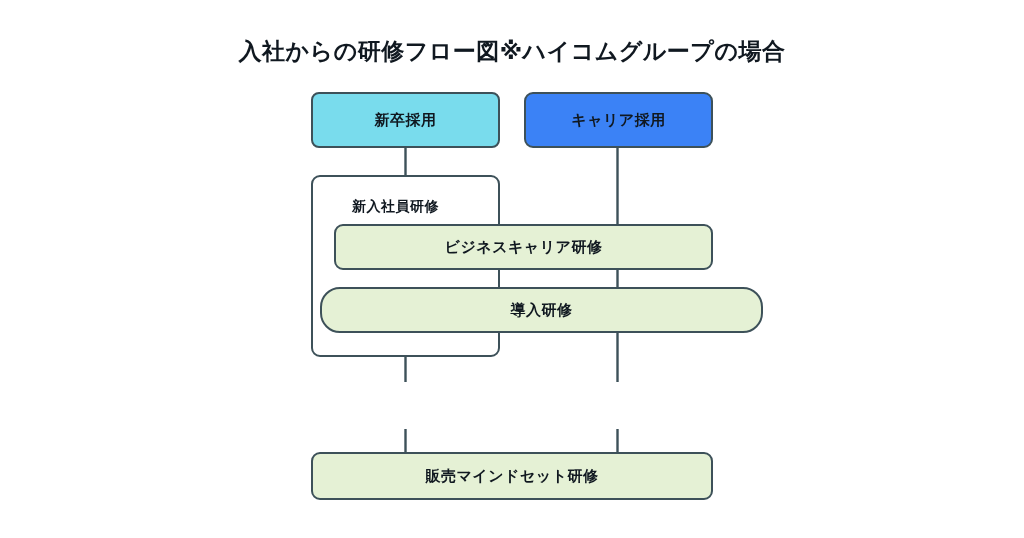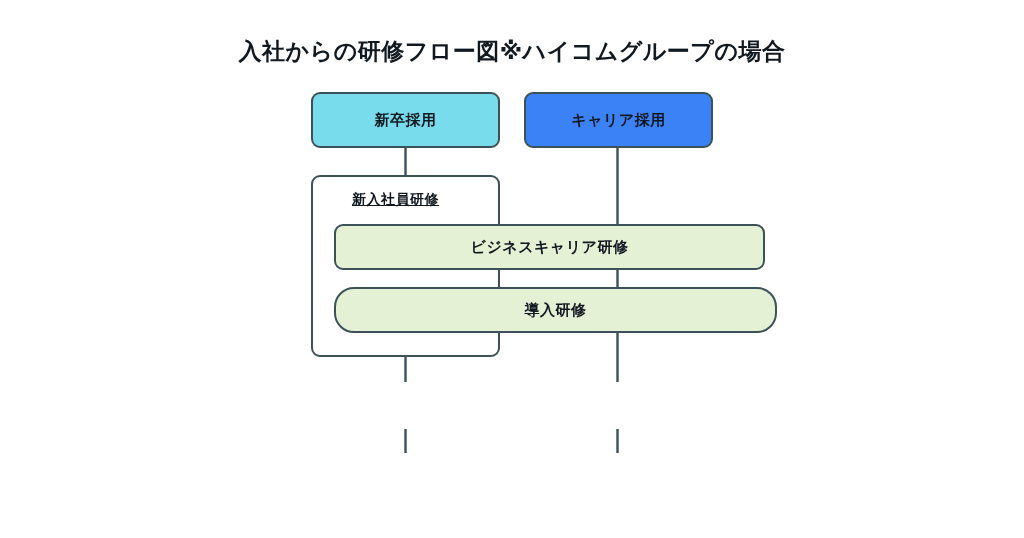--- a/index.html
+++ b/index.html
@@ -106,33 +106,36 @@
     <line x1="405.5" y1="356" x2="405.5" y2="382" stroke="#3D5159" stroke-width="2.4"></line>
 
     <line x1="617.5" y1="333" x2="617.5" y2="382" stroke="#3D5159" stroke-width="2.4"></line>
 
     <line x1="405.5" y1="429" x2="405.5" y2="453" stroke="#3D5159" stroke-width="2.4"></line>
 
     <line x1="617.5" y1="429" x2="617.5" y2="453" stroke="#3D5159" stroke-width="2.4"></line>
   </svg>
 
   <div class="group-box" style="left:311px; top:175px; width:189px; height:182px;"></div>
-  <div class="group-label" style="left:352px; top:191px;text-decoration:underline;">新入社員研修</div>
+  <div class="group-label" style="left:352px; top:198px;">新入社員研修</div>
 
-  <div class="node node-cyan" style="left:311px; top:92px; width:189px; height:56px;">
+  <div class="node node-cyan" style="left:311px; top:92px; width:189px; height:56px;border-radius:8px;">
     <span>新卒採用</span>
   </div>
 
   <div class="node node-yellow" style="left:524px; top:92px; width:189px; height:56px;">
     <span>キャリア採用</span>
   </div>
 
-  <div class="node node-green" style="left:334px; top:224px; width:431px; height:46px;">
+  <div class="node node-green" style="left:334px; top:224px; width:379px; height:46px;">
     <span>ビジネスキャリア研修</span>
   </div>
 
-  <div class="node node-green" style="left:334px; top:287px; width:443px; height:46px;border-radius:20px;">
+  <div class="node node-green" style="left:320px; top:287px; width:443px; height:46px;border-radius:20px;">
     <span>導入研修</span>
   </div>
 
 
+  <div class="node node-green" style="left:311px; top:452px; width:402px; height:48px;">
+    <span>販売マインドセット研修</span>
+  </div>
 
 </div>
 
 </body></html>

